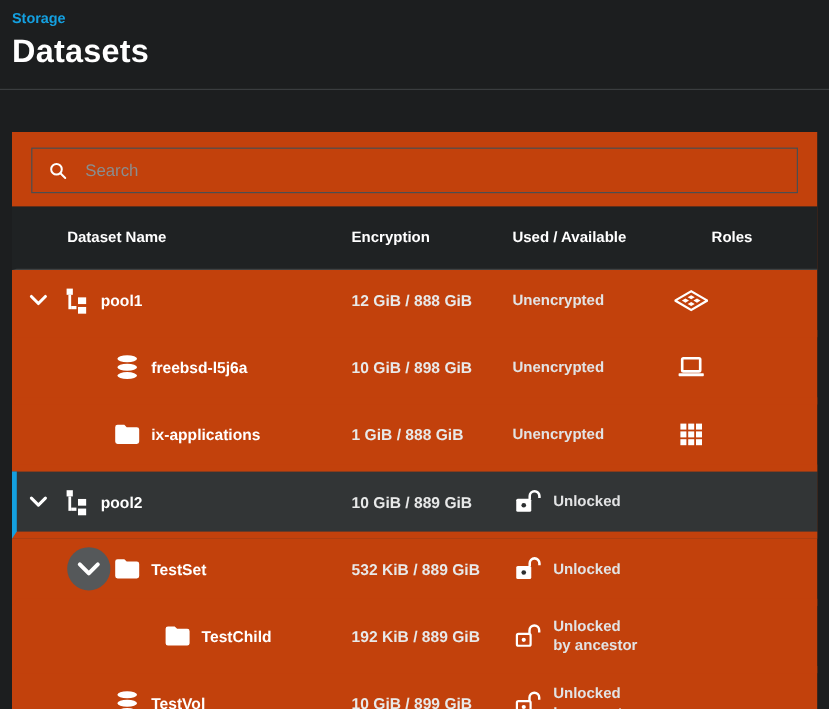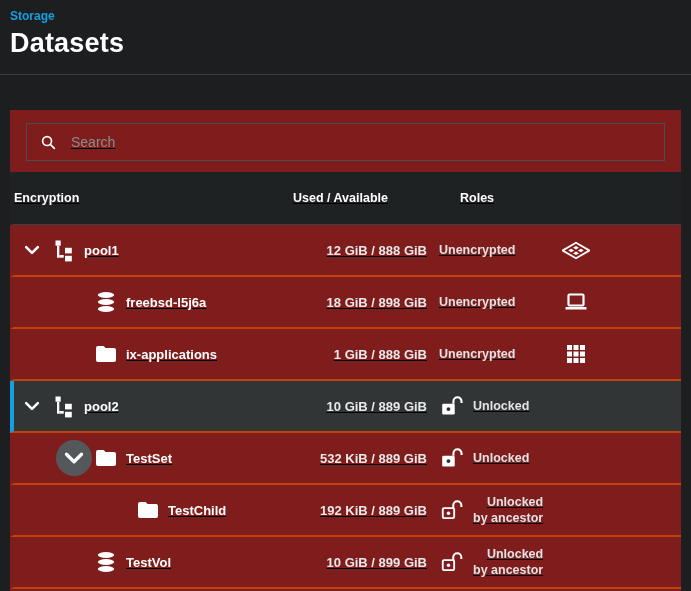--- a/index.html
+++ b/index.html
@@ -7,56 +7,55 @@
     width:691px;height:591px;position:relative;overflow:hidden;
     background:#1c1e1f;
     font-family:"Liberation Sans",sans-serif;
     -webkit-font-smoothing:antialiased;
   }
   .topbar{padding:6px 18px 0 10px;}
   .breadcrumb{color:#14a0e0;font-size:12px;font-weight:700;cursor:pointer;display:inline-block;}
   .page-title{color:#ffffff;font-size:27px;font-weight:700;margin-top:4px;letter-spacing:.2px;}
   .divider{border:none;border-top:1px solid #3a3d3f;margin:15px 0 0 0;}
 
-  .card{position:absolute;left:10px;right:10px;top:110px;bottom:0;background:#7f1d1d;text-decoration:underline;}
+  .card{position:absolute;left:10px;right:10px;top:110px;bottom:0;background:#c2410c;}
 
   .search-row{padding:13px 16px 11px 16px;}
   .search-box{display:flex;align-items:center;height:38px;border:1px solid #4b4e50;padding:0 12px;gap:11px;box-sizing:border-box;}
   .search-box .icon{width:19px;height:19px;flex:none;}
   .search-box input{flex:1;background:transparent;border:none;outline:none;color:#dcdddd;font-size:14px;font-family:inherit;}
   .search-box input::placeholder{color:#8a8d8f;}
 
   .header-row{
     background:#1f2223;height:52px;align-items:center;
     display:grid;grid-template-columns:279px 134px 133px 1fr;
     border-left:4px solid transparent;border-bottom:1px solid #3e4142;
   }
   .hcell{color:#ffffff;font-size:12.5px;font-weight:700;white-space:nowrap;}
   .hcell.name{padding-left:42px;}
   .hcell.roles{padding-left:4px;margin-left:29px;}
 
   .row{
     display:grid;grid-template-columns:279px 134px 133px 1fr;
     height:50px;align-items:center;
-    border-left:4px solid transparent;border-bottom:2px solid #c2410c;
+    border-left:4px solid transparent;border-bottom:6px solid #c2410c;
     cursor:pointer;
-    text-align:right;
   }
   .row.selected{background:#323536;border-left-color:#14a0e0;}
 
   .name-cell{display:flex;align-items:center;padding-left:4px;min-width:0;}
   .indent{flex:none;height:1px;}
   .expander{width:28px;height:28px;flex:none;display:flex;align-items:center;justify-content:center;}
   .expander.circle{width:36px;height:36px;margin:0 -4px;border-radius:50%;background:#55585a;}
   .type-icon{width:24px;height:24px;margin-left:6px;flex:none;}
   .row-label{margin-left:8px;color:#ffffff;font-size:13px;font-weight:700;white-space:nowrap;}
 
   .used-cell{color:#e8e9e9;font-size:13px;font-weight:600;white-space:nowrap;}
 
-  .enc-cell{display:flex;align-items:center;gap:9px;min-width:0;margin-left:12px;}
+  .enc-cell{display:flex;align-items:center;gap:9px;min-width:0;}
   .enc-icon{width:25px;height:23px;flex:none;}
   .enc-text{color:#e2e3e4;font-size:12.5px;font-weight:600;line-height:1.3;}
   .enc-sub:empty{display:none;}
 
   .roles-cell{padding-left:2px;}
   .role-icon{width:28px;height:28px;display:block;}
 
   .icon svg,.type-icon svg,.enc-icon svg,.role-icon svg{display:block;width:100%;height:100%;}
 </style>
 </head>
@@ -75,20 +74,21 @@
           <svg viewBox="0 0 24 24">
             <circle cx="10.2" cy="10.2" r="5.6" fill="none" stroke="#fff" stroke-width="2.1"></circle>
             <path d="M14.6 14.6l4.8 4.8" stroke="#fff" stroke-width="2.1" stroke-linecap="round"></path>
           </svg>
         </span>
       <input type="text" placeholder="Search" style="">
     </div>
   </div>
 
   <div class="header-row">
+    <div class="hcell name">Dataset Name</div>
     <div class="hcell">Encryption</div>
     <div class="hcell">Used / Available</div>
     <div class="hcell roles">Roles</div>
   </div>
 
   <div>
       <div class="row">
     <div class="cell name-cell">
       <span class="indent" style="width: 0px;"></span>
       <span class="expander">
@@ -135,21 +135,21 @@
       <span class="expander"></span>
       <span class="type-icon">
             <svg viewBox="0 0 24 24" fill="#fff">
               <ellipse cx="12" cy="5" rx="8.2" ry="2.9"></ellipse>
               <ellipse cx="12" cy="12" rx="8.2" ry="2.9"></ellipse>
               <ellipse cx="12" cy="19" rx="8.2" ry="2.9"></ellipse>
             </svg>
           </span>
       <span class="row-label">freebsd-l5j6a</span>
     </div>
-    <div class="cell used-cell">18 GiB / 898 GiB</div>
+    <div class="cell used-cell">10 GiB / 898 GiB</div>
     <div class="cell enc-cell">
 
       <div class="enc-text">
         <div class="enc-label">Unencrypted</div>
 
       </div>
     </div>
     <div class="cell roles-cell">
       <span class="role-icon">
             <svg viewBox="0 0 28 28" fill="#fff">

